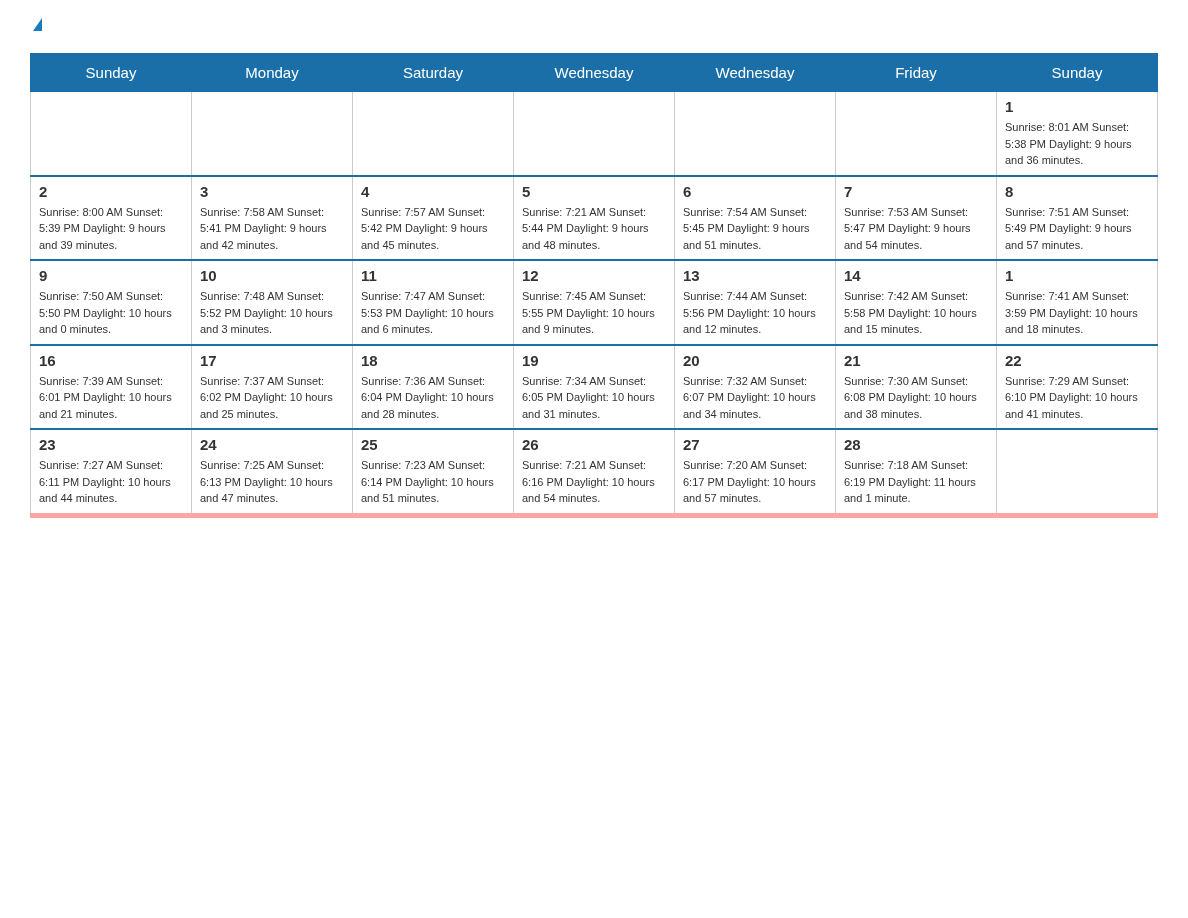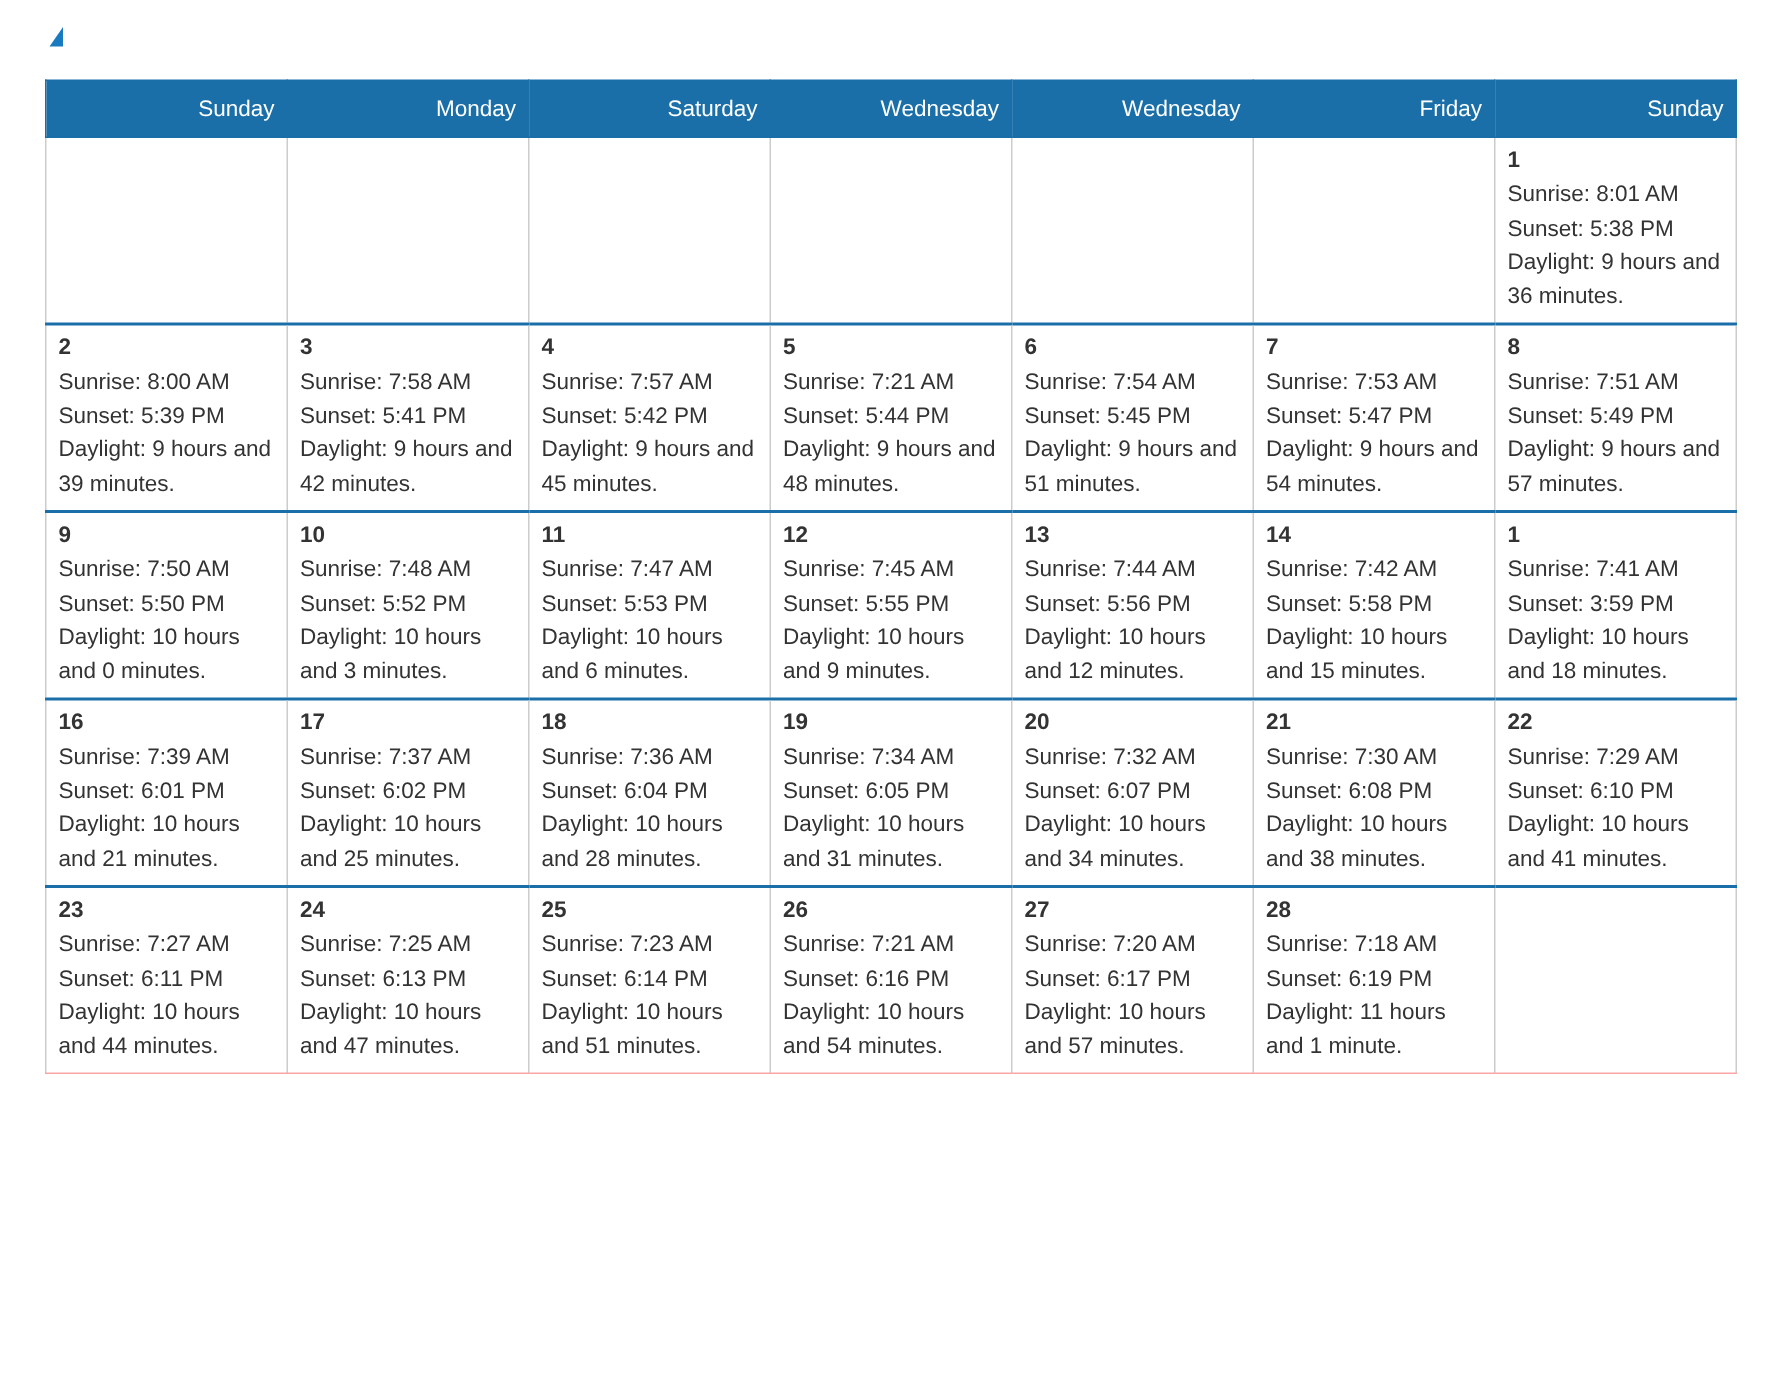--- a/index.html
+++ b/index.html
@@ -39,48 +39,48 @@
       width: 100%;
       border-collapse: collapse;
       border: 1px solid #aaa;
     }
     .calendar th {
       background: #1a6fa8;
       color: #fff;
       font-size: 15px;
       font-weight: normal;
       padding: 10px 8px;
-      text-align: right;
+      text-align: center;
       border: 1px solid #1a6fa8;
     }
     .calendar td {
       width: 14.28%;
       vertical-align: top;
       border: 1px solid #ccc;
       padding: 6px 8px;
       min-height: 100px;
       font-size: 13px;
       color: #333;
       background: #fff;
     }
     .calendar tr td {
       border-bottom: 2px solid #1a6fa8;
     }
     .calendar tr:last-child td {
-      border-bottom: 1px solid #fca5a5;
+      border-bottom: 5px solid #fca5a5;
     }
     .day-number {
       font-size: 15px;
       font-weight: bold;
       color: #333;
       margin-bottom: 4px;
       display: block;
     }
     .day-info {
-      font-size: 15px;
+      font-size: 11px;
       color: #333;
       line-height: 1.5;
     }
     .empty-cell {
       background: #f9f9f9;
     }
     .logo-row {
       display: flex;
       align-items: center;
     }

